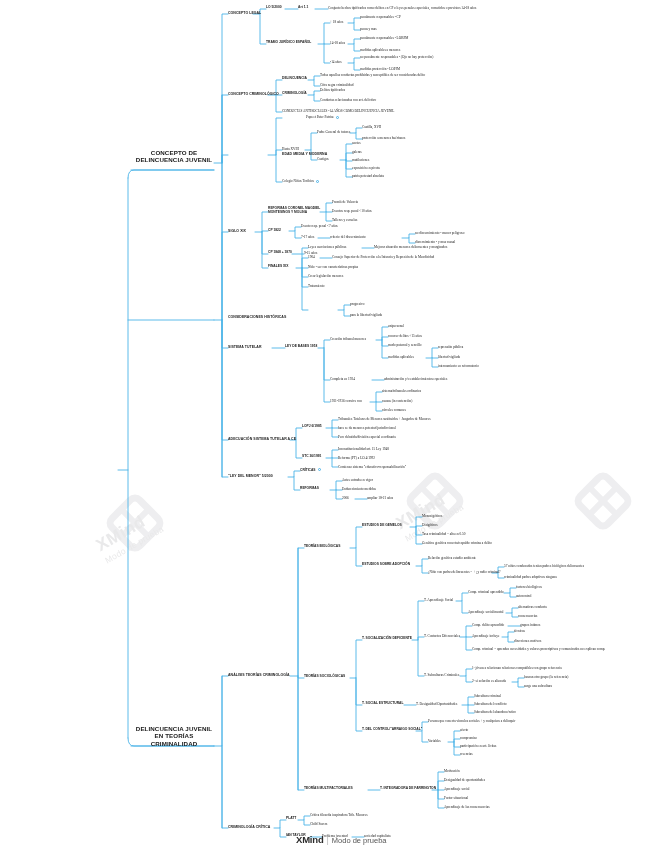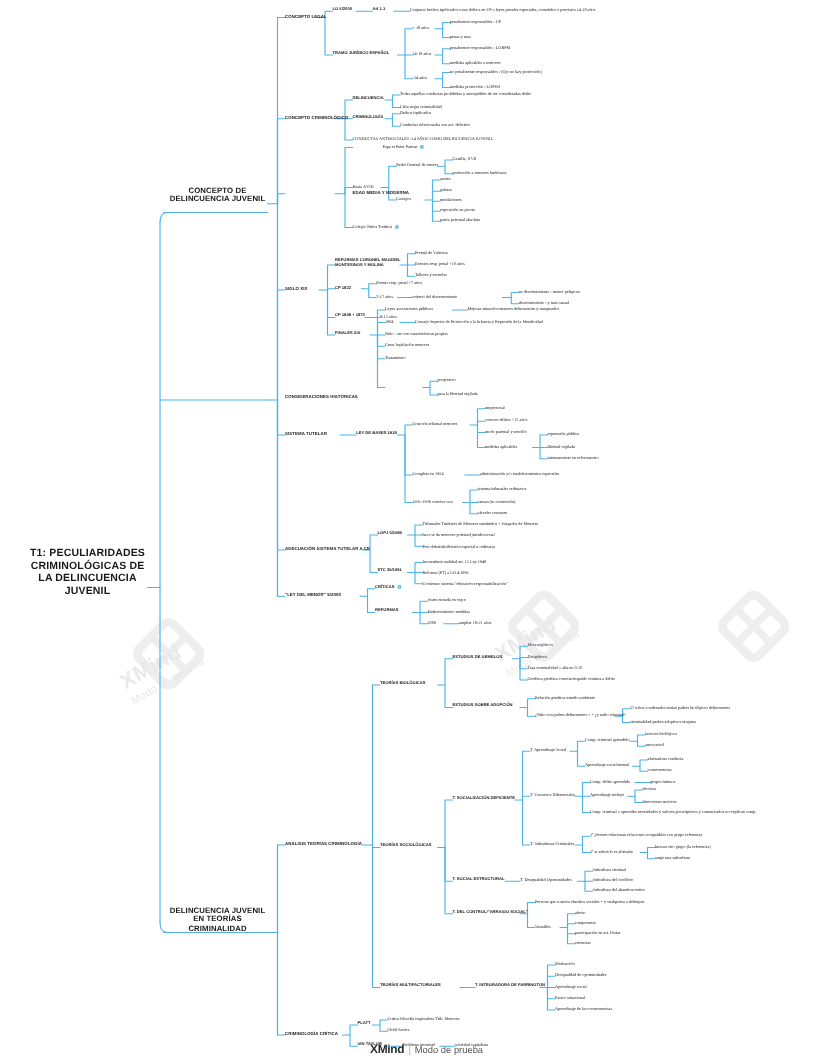--- a/index.html
+++ b/index.html
@@ -376,21 +376,20 @@
 
       <path d="M298 820 L304 820 L304 816 L310 816"></path>
       <path d="M304 820 L304 825 L310 825"></path>
 
       <path d="M310 837 L316 837 L322 837"></path>
 
       <path d="M352 837 L358 837 L364 837"></path>
     </g>
   </svg>
 
-  <div class="node lvl-root" style="left:18px; top:438px; width:104px;">T1: PECULIARIDADES CRIMINOLÓGICAS DE LA DELINCUENCIA JUVENIL</div>
 
   <div class="node lvl-1" style="left:134px; top:149px; width:80px;">CONCEPTO DE DELINCUENCIA JUVENIL</div>
   <div class="node lvl-2" style="left:228px; top:315px; width:60px;">CONSIDERACIONES HISTÓRICAS</div>
   <div class="node lvl-1" style="left:134px; top:725px; width:80px;">DELINCUENCIA JUVENIL EN TEORÍAS CRIMINALIDAD</div>
 
   <div class="node lvl-2" style="left:228px; top:11px;">CONCEPTO LEGAL</div>
   <div class="node lvl-2" style="left:228px; top:92px;">CONCEPTO CRIMINOLÓGICO</div>
 
   <div class="node lvl-3" style="left:266px; top:6px;">LO 5/2000</div>
   <div class="node lvl-3" style="left:298px; top:6px;">Art 1.1</div>

